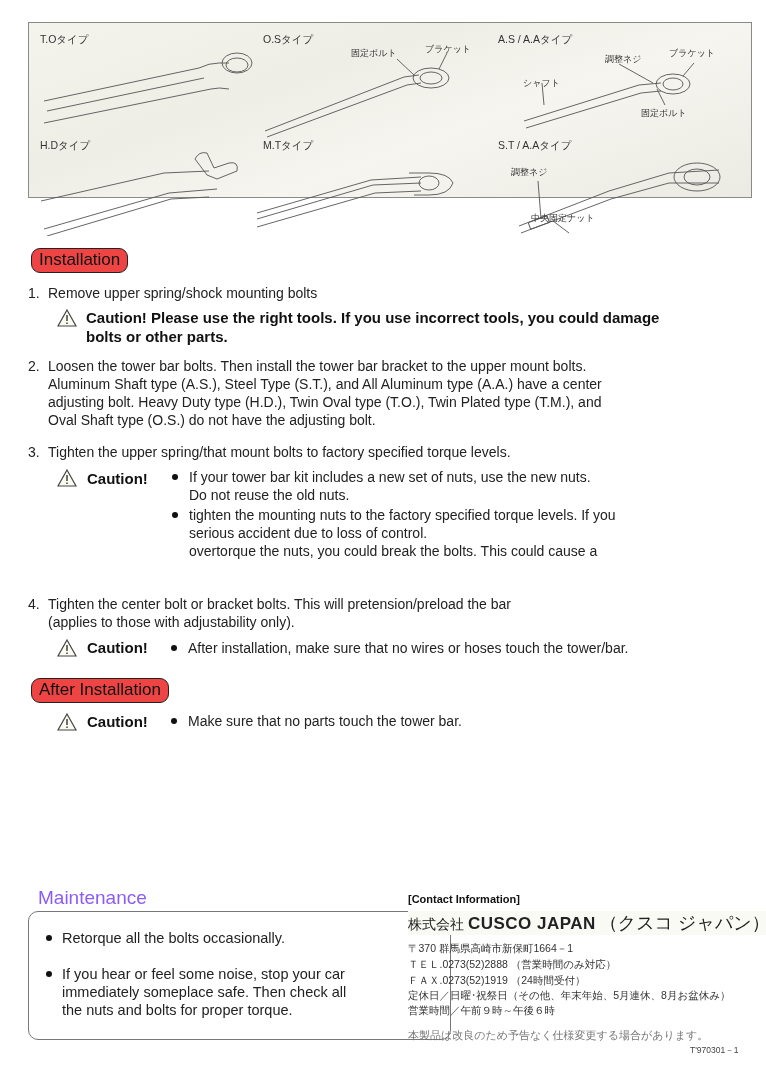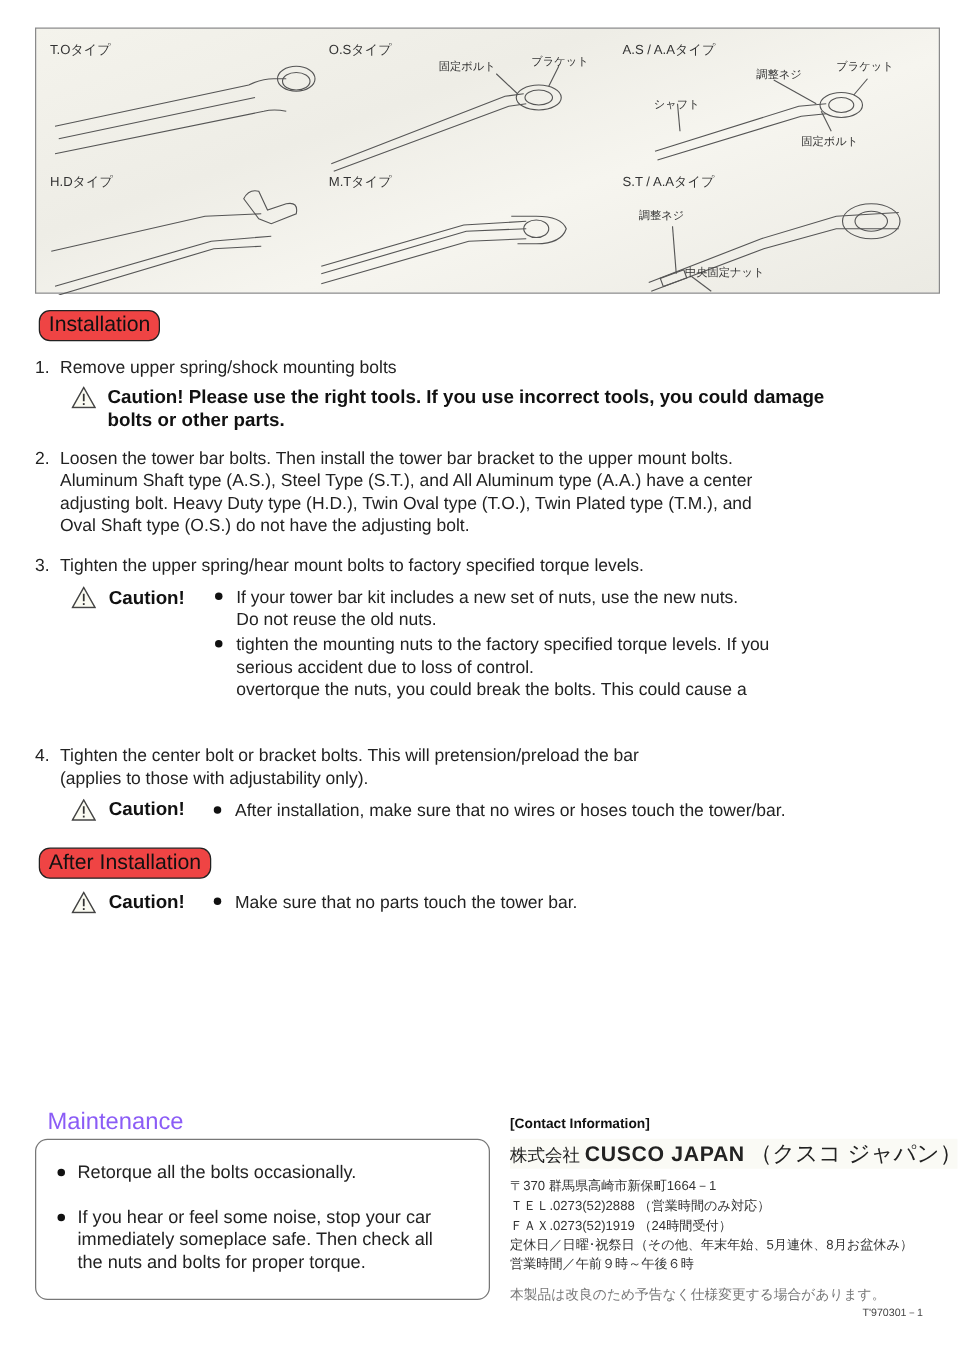--- a/index.html
+++ b/index.html
@@ -5,21 +5,21 @@
   html, body { margin:0; padding:0; }
   body {
     width:766px; height:1082px; position:relative; overflow:hidden;
     background:#ffffff; color:#111;
     font-family:"Liberation Sans", sans-serif;
   }
   .abs { position:absolute; }
 
   
   #diagram {
-    left:28px; top:22px; width:724px; height:213px;
+    left:28px; top:22px; width:724px; height:176px;
     border:1px solid #8a8a8a;
     background:linear-gradient(160deg,#f4f3ec 0%,#eeede6 35%,#f6f5ef 60%,#ebeae3 100%);
     box-sizing:border-box;
   }
   #diagram svg { position:absolute; left:0; top:0; }
   .dlabel { position:absolute; font-size:10.5px; color:#333; white-space:nowrap; }
   .clabel { position:absolute; font-size:9px; color:#333; white-space:nowrap; }
 
   
   .pill {
@@ -37,21 +37,21 @@
   .caution-lbl { position:absolute; font-size:15px; font-weight:bold; color:#111; white-space:nowrap; }
   .bullets { position:absolute; font-size:14px; line-height:18px; color:#222; }
   .bullets .bi { position:relative; padding-left:19px; white-space:nowrap; }
   .bullets .bi .dot {
     position:absolute; left:2px; top:6px; width:6px; height:6px; border-radius:50%; background:#111;
   }
 
   
   #maint-title { left:38px; top:887px; font-size:19px; color:#8b5cf6; }
   #maint-box {
-    left:28px; top:911px; width:364px; height:129px;
+    left:28px; top:911px; width:423px; height:129px;
     border:1px solid #777; border-radius:10px; box-sizing:border-box;
   }
   .mbul { position:absolute; font-size:14.5px; line-height:18px; color:#222; }
   .mbul .dot { position:absolute; left:-16px; top:6px; width:6px; height:6px; border-radius:50%; background:#111; }
 
   
   #contact-head { left:408px; top:893px; font-size:11px; font-weight:bold; color:#111; }
   #company { left:408px; top:911px; font-size:14px; color:#222; white-space:nowrap; background:#fafaf5; }
   #company .brand { font-size:17px; font-weight:bold; letter-spacing:0.5px; }
   #company .kana { font-size:18px; }
@@ -127,21 +127,21 @@
   <span class="dlabel" style="left:234px;top:116px">M.Tタイプ</span>
   <span class="dlabel" style="left:469px;top:116px">S.T / A.Aタイプ</span>
 
   <span class="clabel" style="left:322px;top:24px">固定ボルト</span>
   <span class="clabel" style="left:396px;top:20px">ブラケット</span>
   <span class="clabel" style="left:576px;top:30px">調整ネジ</span>
   <span class="clabel" style="left:640px;top:24px">ブラケット</span>
   <span class="clabel" style="left:494px;top:54px">シャフト</span>
   <span class="clabel" style="left:612px;top:84px">固定ボルト</span>
   <span class="clabel" style="left:482px;top:143px">調整ネジ</span>
-  <span class="clabel" style="left:519px;top:189px">中央固定ナット</span>
+  <span class="clabel" style="left:502px;top:189px">中央固定ナット</span>
 </div>
 
 <div class="pill" style="left:31px;top:248px">Installation</div>
 
 <div class="step" style="left:28px;top:284px;width:700px;height:18px">
   <span class="num">1.</span>
   <span class="body">Remove upper spring/shock mounting bolts</span>
 </div>
 
 <svg class="warn-icon" style="left:57px;top:309px" viewBox="0 0 20 18">
@@ -155,21 +155,21 @@
 <div class="step" style="left:28px;top:357px;width:700px;height:72px">
   <span class="num">2.</span>
   <span class="body" style="top:0">Loosen the tower bar bolts.  Then install the tower bar bracket to the upper mount bolts.</span>
   <span class="body" style="top:18px">Aluminum Shaft type (A.S.), Steel Type (S.T.), and All Aluminum type (A.A.) have a center</span>
   <span class="body" style="top:36px">adjusting bolt.  Heavy Duty type (H.D.), Twin Oval type (T.O.), Twin Plated type (T.M.), and</span>
   <span class="body" style="top:54px">Oval Shaft type (O.S.) do not have the adjusting bolt.</span>
 </div>
 
 <div class="step" style="left:28px;top:443px;width:700px;height:18px">
   <span class="num">3.</span>
-  <span class="body">Tighten the upper spring/hear mount bolts to factory specified torque levels.</span>
+  <span class="body">Tighten the upper spring/that mount bolts to factory specified torque levels.</span>
 </div>
 
 <svg class="warn-icon" style="left:57px;top:469px" viewBox="0 0 20 18">
   <path d="M10 1 L19 17 L1 17 Z" fill="#fbfbf2" stroke="#444" stroke-width="1.2"></path>
   <rect x="9.3" y="6" width="1.4" height="6" fill="#333"></rect>
     <rect x="9.3" y="13.5" width="1.4" height="1.5" fill="#333"></rect>
 </svg>
 <div class="caution-lbl" style="left:87px;top:470px">Caution!</div>
 <div class="bullets" style="left:170px;top:468px">
   <div class="bi">

